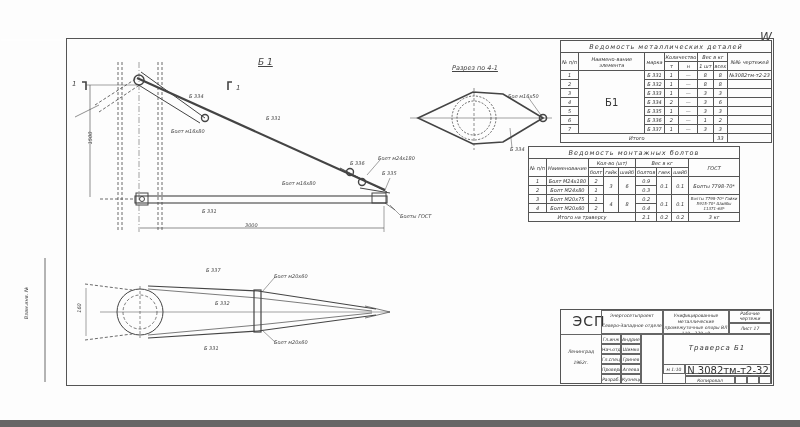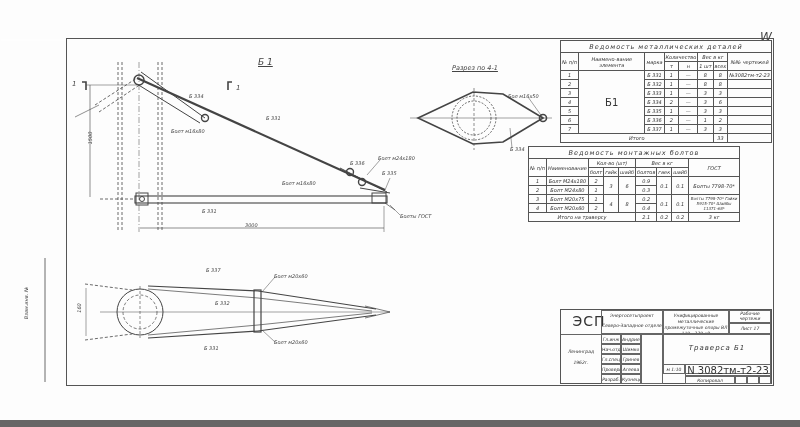--- a/index.html
+++ b/index.html
@@ -325,19 +325,19 @@
     <div class="c" style="left:40px;top:44px;width:20px;height:10px;line-height:9px;">Гл.спец</div>
     <div class="c" style="left:60px;top:44px;width:20px;height:10px;line-height:9px;">Гринев</div>
     <div class="c" style="left:40px;top:54px;width:20px;height:10px;line-height:9px;">Проверил</div>
     <div class="c" style="left:60px;top:54px;width:20px;height:10px;line-height:9px;">Агеева</div>
     <div class="c" style="left:40px;top:64px;width:20px;height:10px;line-height:9px;">Разраб.</div>
     <div class="c" style="left:60px;top:64px;width:20px;height:10px;line-height:9px;">Кузнецов</div>
     <div class="c" style="left:80px;top:24px;width:22px;height:50px;"></div>
 
     <div class="c title" style="left:102px;top:24px;width:108px;height:40px;">Траверса Б1</div>
     <div class="c" style="left:102px;top:54px;width:22px;height:10px;line-height:9px;">м 1:10</div>
-    <div class="c code" style="left:124px;top:54px;width:86px;height:12px;line-height:11px;">N 3082тм-т2-23</div>
+    <div class="c code" style="left:124px;top:54px;width:86px;height:12px;line-height:11px;">N 3082тм-т2-32</div>
     <div class="c" style="left:124px;top:66px;width:50px;height:8px;line-height:7px;">Копировал</div>
     <div class="c" style="left:174px;top:66px;width:12px;height:8px;"></div>
     <div class="c" style="left:186px;top:66px;width:12px;height:8px;"></div>
     <div class="c" style="left:198px;top:66px;width:12px;height:8px;"></div>
   </div>
 </div>
 
 </body></html>

